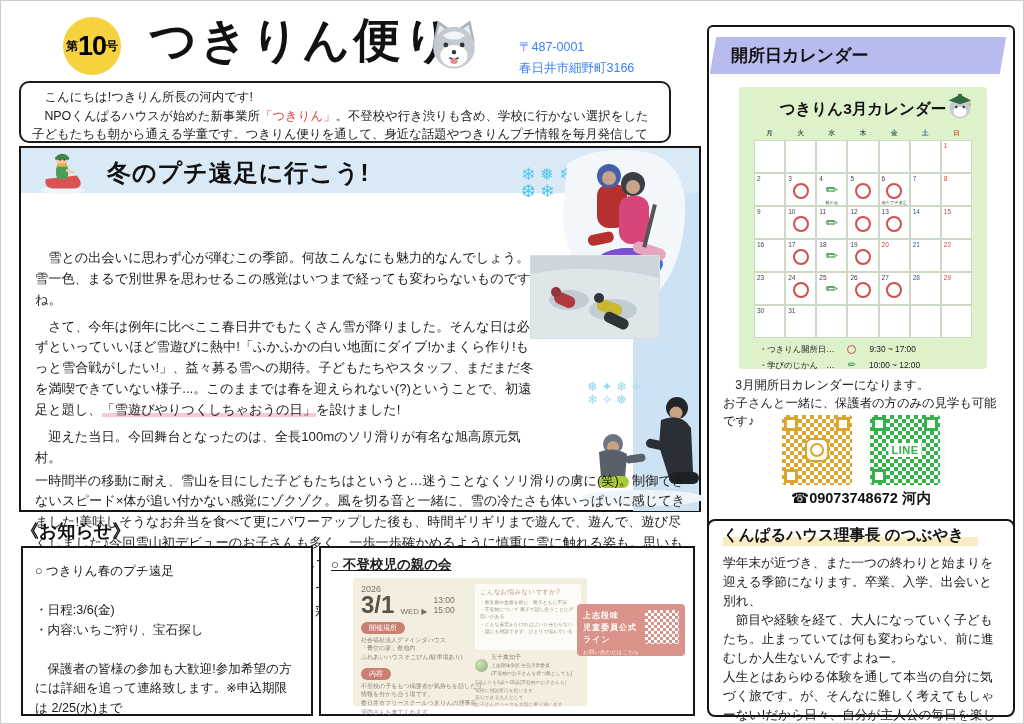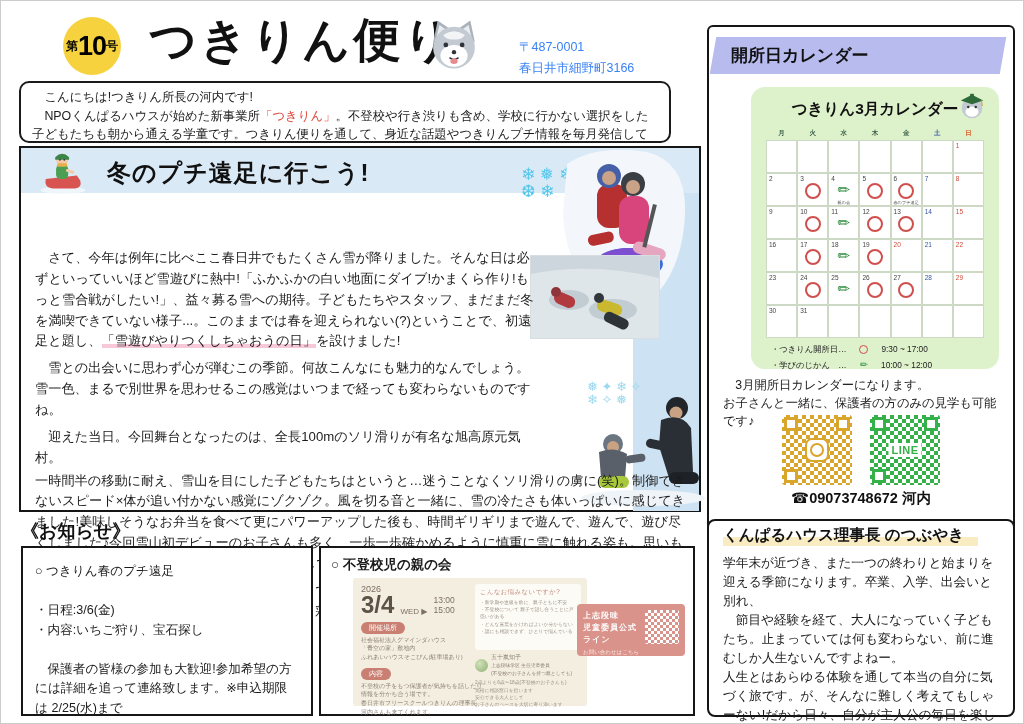--- a/index.html
+++ b/index.html
@@ -37,21 +37,21 @@
   .photo1 { position:absolute; left:536px; top:-4px; width:136px; height:164px; }
   .photo2 { position:absolute; left:510px; top:108px; width:128px; height:82px; box-shadow:0 0 0 1px #d8dde1; }
   .photo3 { position:absolute; left:552px; top:238px; width:140px; height:122px; }
   .flakes { position:absolute; color:#57c8ec; line-height:1; }
   .flakes.f1 { left:500px; top:18px; font-size:17px; width:60px; }
   .flakes.f2 { left:566px; top:232px; font-size:13px; width:90px; color:#9fd9ef; }
 
   
   .notice-title { position:absolute; left:20px; top:518px; font-size:18px; font-weight:800; color:#111; }
   .notice1 { position:absolute; left:20px; top:545px; width:292px; height:170px; border:2px solid #161616; background:#fff; padding:14px 12px; font-size:12.6px; line-height:1.55; color:#1b1b1b; white-space:pre-line; }
-  .notice2 { position:absolute; left:318px; top:545px; width:376px; height:170px; border:2px solid #161616; background:#fff; padding:8px 10px; color:#1b1b1b; }
+  .notice2 { position:absolute; left:318px; top:545px; width:376px; height:170px; border:2px solid #161616; background:#fff; padding:8px 10px; color:#1b1b1b;text-decoration:underline; }
   .notice2-title { font-size:13.5px; font-weight:bold; }
 
   .flyer { position:absolute; left:32px; top:30px; width:234px; height:128px; background:#f4eee0; border-radius:3px; padding:6px 8px; }
   .flyer-date-year { font-size:9px; color:#7c6f63; }
   .flyer-date-row { display:flex; align-items:flex-end; gap:6px; }
   .flyer-date-big { font-size:24px; font-weight:bold; color:#5d5247; line-height:0.9; }
   .flyer-wed { font-size:8px; color:#7c6f63; }
   .flyer-times { font-size:8.5px; color:#7c6f63; line-height:1.2; }
   .flyer-badge { display:inline-block; background:#c97f72; color:#fff; font-size:7px; border-radius:7px; padding:1px 8px; margin:3px 0 2px; }
   .flyer-small { font-size:6px; color:#8d8274; line-height:1.45; white-space:pre-line; }
@@ -71,21 +71,21 @@
   .line-box-main { font-size:8px; font-weight:bold; line-height:1.5; letter-spacing:1px; white-space:pre-line; }
   .line-box-sub { font-size:5.5px; margin-top:3px; color:#fbeae7; }
   .qr-mini { width:34px; height:34px; flex:none; background:
       repeating-conic-gradient(#ffffff 0% 25%, #d9938a 0% 50%);
     background-size:6px 6px; border-radius:2px; position:relative; }
 
   
   .cal-panel { position:absolute; left:706px; top:24px; width:308px; height:536px; border:2.5px solid #151515; border-radius:6px; background:#fff; }
   .cal-band { position:absolute; left:4px; top:10px; width:290px; height:37px; background:#b7bbee; transform:skewX(-10deg); }
   .cal-band-text { position:absolute; left:22px; top:17px; font-size:17px; font-weight:800; color:#111; }
-  .cal-card { position:absolute; left:30px; top:60px; width:248px; height:282px; background:#ddf1cb; border-radius:14px;margin-left:12px; }
+  .cal-card { position:absolute; left:30px; top:60px; width:248px; height:282px; background:#ddf1cb; border-radius:4px; }
   .cal-card-title { position:absolute; left:0; top:12px; width:100%; text-align:center; font-size:15.5px; font-weight:800; color:#111; }
   .cal-mascot { position:absolute; right:12px; top:4px; width:30px; height:30px; }
   .cal-head { position:absolute; left:15px; top:40px; width:218px; display:grid; grid-template-columns:repeat(7,1fr); }
   .wd { text-align:center; font-size:6.5px; color:#3a5d45; font-weight:bold; padding:2px 0; }
   .wd.sat { color:#3455a8; } .wd.sun { color:#d2622e; }
   .cal-grid { position:absolute; left:15px; top:53px; width:218px; display:grid; grid-template-columns:repeat(7,1fr); grid-auto-rows:33px; }
   .cal-cell { background:#fff; border:0.5px solid #cdd9c4; position:relative; }
   .dnum { position:absolute; left:2px; top:1px; font-size:6.5px; color:#444; }
   .dnum.sat { color:#3455a8; } .dnum.sun { color:#d04a3a; }
   .mark-circle { position:absolute; left:50%; top:55%; transform:translate(-50%,-50%); width:16px; height:16px; border:2px solid #cf4f4c; border-radius:50%; }
@@ -213,43 +213,43 @@
         <rect x="74" y="52" width="26" height="9" rx="4.5" fill="#2a2f35" transform="rotate(12 74 52)"></rect>
         <circle cx="40" cy="58" r="10" fill="#6c7680"></circle>
         <circle cx="40" cy="61" r="6" fill="#c9a183"></circle>
         <path d="M26 66 Q40 60 54 68 L52 92 L28 92 Z" fill="#596069"></path>
         <rect x="26" y="90" width="30" height="12" rx="6" fill="#a8c93c"></rect>
         <rect x="52" y="70" width="20" height="8" rx="4" fill="#596069" transform="rotate(-8 52 70)"></rect>
       </svg>
     </div>
 
     <div class="article-body">
+      <p class="p-narrow">　雪との出会いに思わず心が弾むこの季節。何故こんなにも魅力的なんでしょう。雪一色、まるで別世界を思わせるこの感覚はいつまで経っても変わらないものですね。</p>
       <p class="p-narrow"><span>　さて、今年は例年に比べここ春日井でもたくさん雪が降りました。そんな日は必ずといっていいほど雪遊びに熱中!「ふかふかの白い地面にダイブ!かまくら作り!もっと雪合戦がしたい!」、益々募る雪への期待。子どもたちやスタッフ、まだまだ冬を満喫できていない様子...。このままでは春を迎えられない(?)ということで、初遠足と題し、</span><span class="hl-pink">「雪遊びやりつくしちゃおうの日」</span><span>を設けました!</span></p>
-      <p class="p-narrow">　雪との出会いに思わず心が弾むこの季節。何故こんなにも魅力的なんでしょう。雪一色、まるで別世界を思わせるこの感覚はいつまで経っても変わらないものですね。</p>
       <p class="p-narrow" style="margin-bottom:2px;">　迎えた当日。今回舞台となったのは、全長100mのソリ滑りが有名な旭高原元気村。</p>
       <p>一時間半の移動に耐え、雪山を目にした子どもたちはというと…迷うことなくソリ滑りの虜に(笑)。制御できないスピード×体が追い付かない感覚にゾクゾク。風を切る音と一緒に、雪の冷たさも体いっぱいに感じてきました!美味しそうなお弁当を食べて更にパワーアップした後も、時間ギリギリまで遊んで、遊んで、遊び尽くしました♪今回雪山初デビューのお子さんも多く、一歩一歩確かめるように慎重に雪に触れる姿も。思いも緊張も挑戦もそれぞれ違って、みんないい顔していたなぁ。</p>
       <div class="photo-spacer"></div>
       <p>　あっという間の帰宅時間。思い出話をしたくて仕方がない、気持ちが膨らむ帰り道。子どもたちのお土産話が、家族の時間を優しく彩ってくれたら嬉しいです。</p>
     </div>
   </div>
 
   <div class="notice-title">《お知らせ》</div>
   <div class="notice1">○ つきりん春のプチ遠足
 
 ・日程:3/6(金)
 ・内容:いちご狩り、宝石探し
 
 　保護者の皆様の参加も大歓迎!参加希望の方には詳細を追って連絡致します。※申込期限は 2/25(水)まで</div>
 
   <div class="notice2">
     <div class="notice2-title">○ 不登校児の親の会</div>
     <div class="flyer">
       <div class="flyer-date-year">2026</div>
       <div class="flyer-date-row">
-        <span class="flyer-date-big">3/4</span>
+        <span class="flyer-date-big">3/1</span>
         <span class="flyer-wed">WED ▶</span>
         <span class="flyer-times"><span>13:00</span><br><span>15:00</span></span>
       </div>
       <div><span class="flyer-badge">開催場所</span></div>
       <div class="flyer-small">社会福祉法人グマインダハウス
 「青空の家」敷地内
 ふれあいハウスそこびん(駐車場あり)</div>
       <div><span class="flyer-badge">内容</span></div>
       <div class="flyer-small">不登校の子をもつ保護者が気持ちを話したり
 情報を分かち合う場です。

